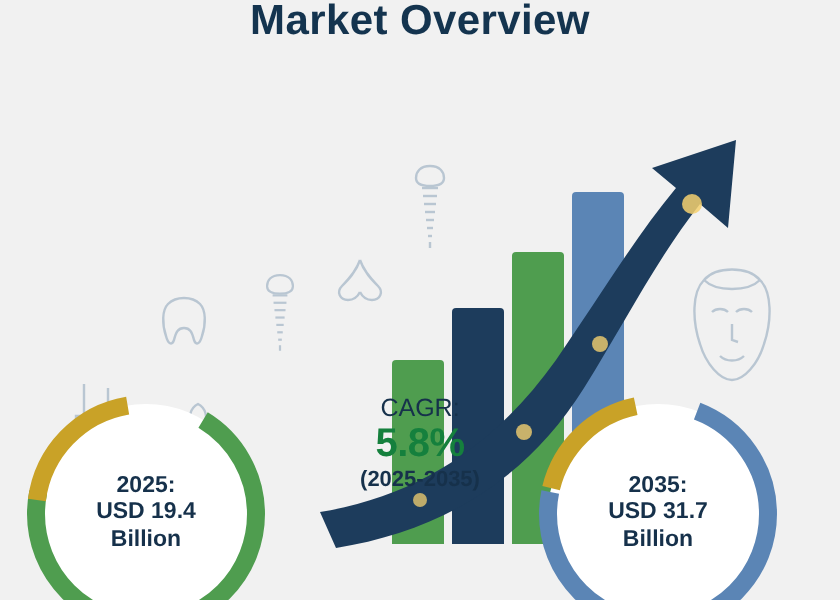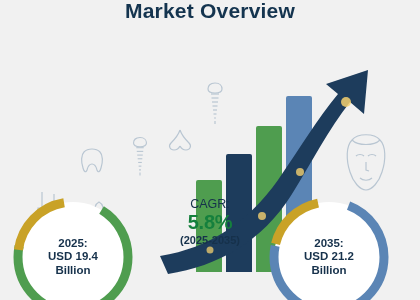--- a/index.html
+++ b/index.html
@@ -216,18 +216,18 @@
 
   <div class="bubble right">
     <svg width="122" height="122" viewBox="0 0 122 122">
       <circle cx="61" cy="61" r="55" fill="#ffffff"></circle>
       <circle cx="61" cy="61" r="55" fill="none" stroke="#5b85b5" stroke-width="9" stroke-dasharray="250 96" stroke-dashoffset="-20" transform="rotate(-90 61 61)"></circle>
       <circle cx="61" cy="61" r="55" fill="none" stroke="#c9a227" stroke-width="9" stroke-dasharray="62 284" stroke-dashoffset="-272" transform="rotate(-90 61 61)"></circle>
       <circle cx="61" cy="61" r="46" fill="#ffffff"></circle>
     </svg>
     <div class="bubble-text">
       <span>2035:</span>
-      <span>USD 21.2</span>
+      <span>USD 31.7</span>
       <span>Billion</span>
     </div>
   </div>
 
 </div>
 
 </body></html>

